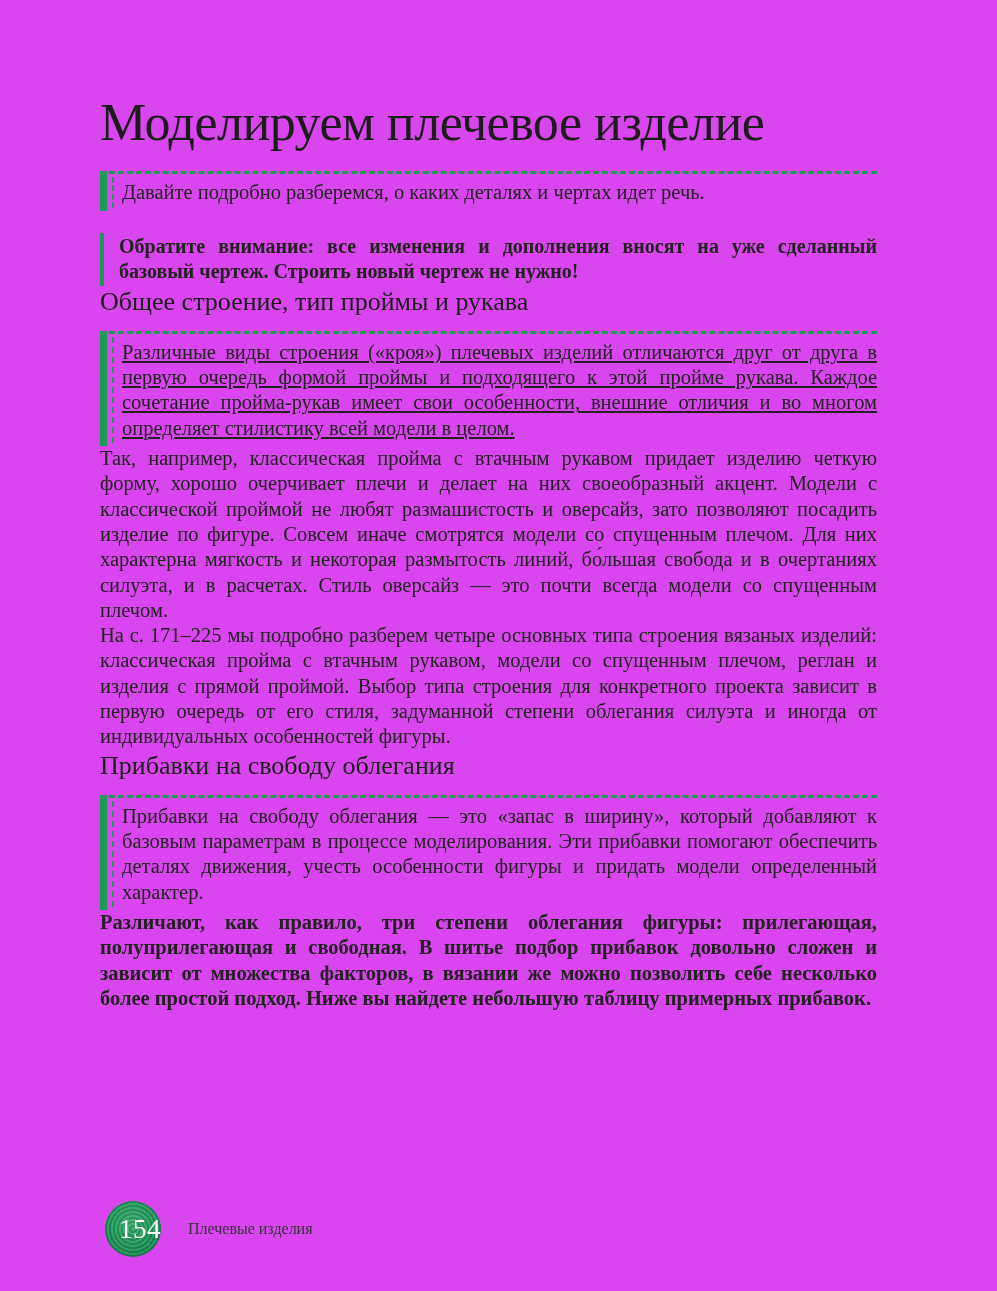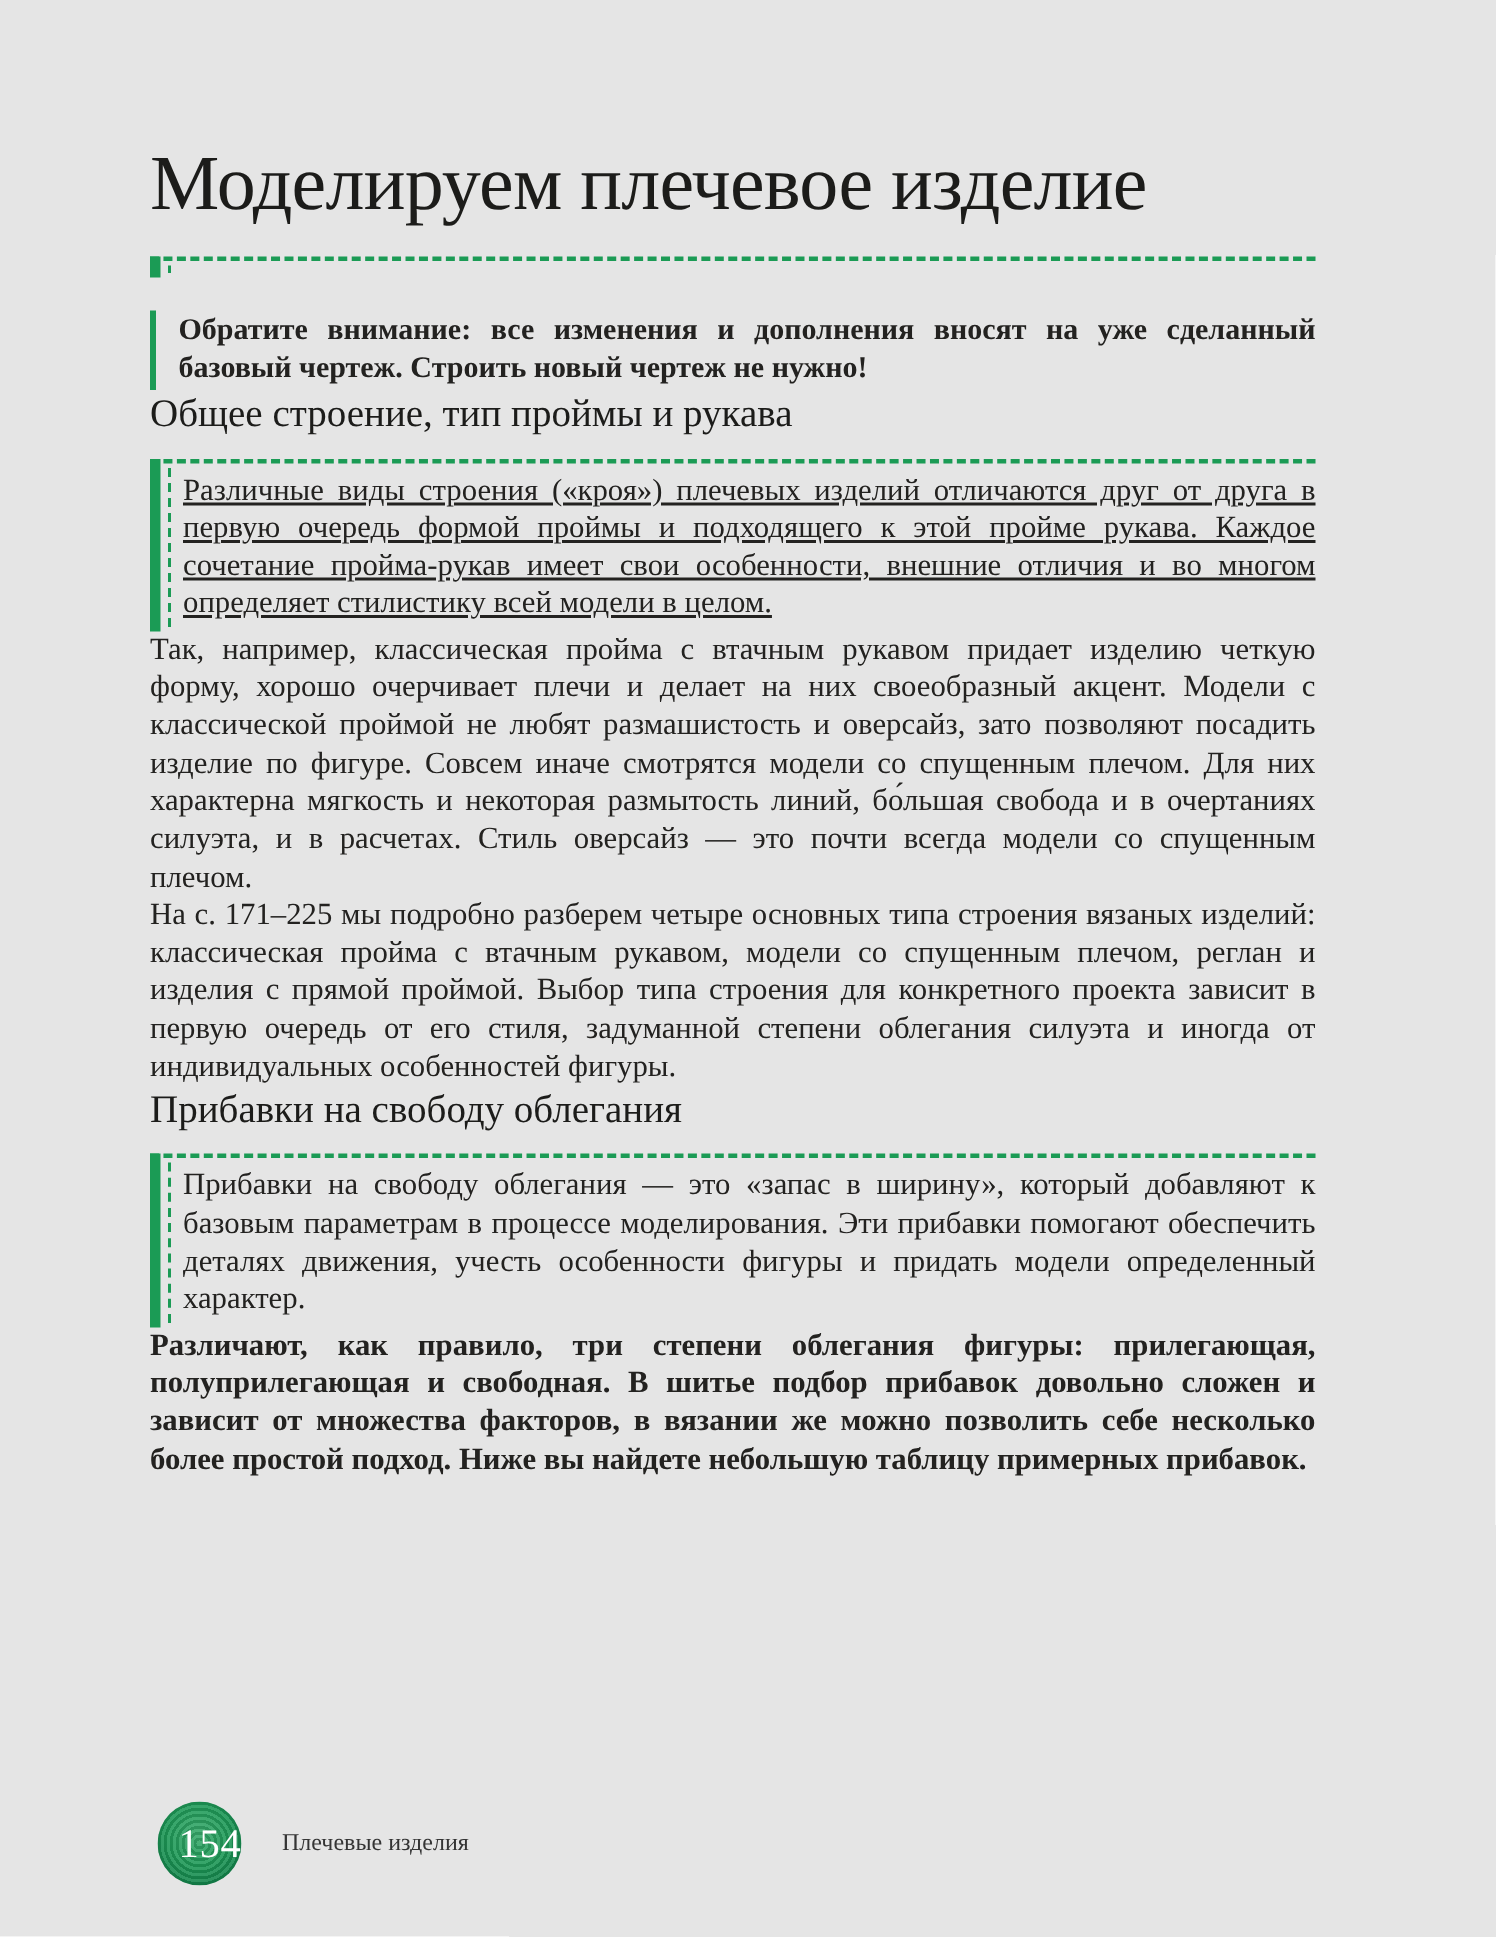--- a/index.html
+++ b/index.html
@@ -4,21 +4,21 @@
 <style>
   :root{
     --green:#1b9b55;
     --text:#232220;
     --heading:#1c1c1a;
   }
   html,body{margin:0;padding:0;background:#ffffff;}
   .page{
     position:relative;
     width:997px;height:1291px;
-    background:#e5e5e5;
+    background:#d946ef;
     font-family:"Liberation Serif", serif;
     color:var(--text);
     overflow:hidden;
   }
   .content{
     position:absolute;
     left:100px;top:0;
     width:777px;
   }
   h1.page-title{
@@ -114,20 +114,21 @@
 </style>
 </head>
 <body>
 
 <div class="page">
   <div class="content">
 
     <h1 class="page-title">Моделируем плечевое изделие</h1>
 
     <div class="callout m-callout1">
+      <p>Давайте подробно разберемся, о каких деталях и чертах идет речь.</p>
     </div>
 
     <div class="note m-note">
       <p><span class="note-label">Обратите внимание:</span><span> все изменения и дополнения вносят на уже сделанный базовый чертеж. Строить новый чертеж не нужно!</span></p>
     </div>
 
     <h2 class="section-heading m-h2a">Общее строение, тип проймы и рукава</h2>
 
     <div class="callout m-callout2">
       <p>Различные виды строения («кроя») плечевых изделий отличаются друг от друга в первую очередь формой проймы и подходящего к этой пройме рукава. Каждое сочетание пройма-рукав имеет свои особенности, внешние отличия и во многом определяет стилистику всей модели в целом.</p>

